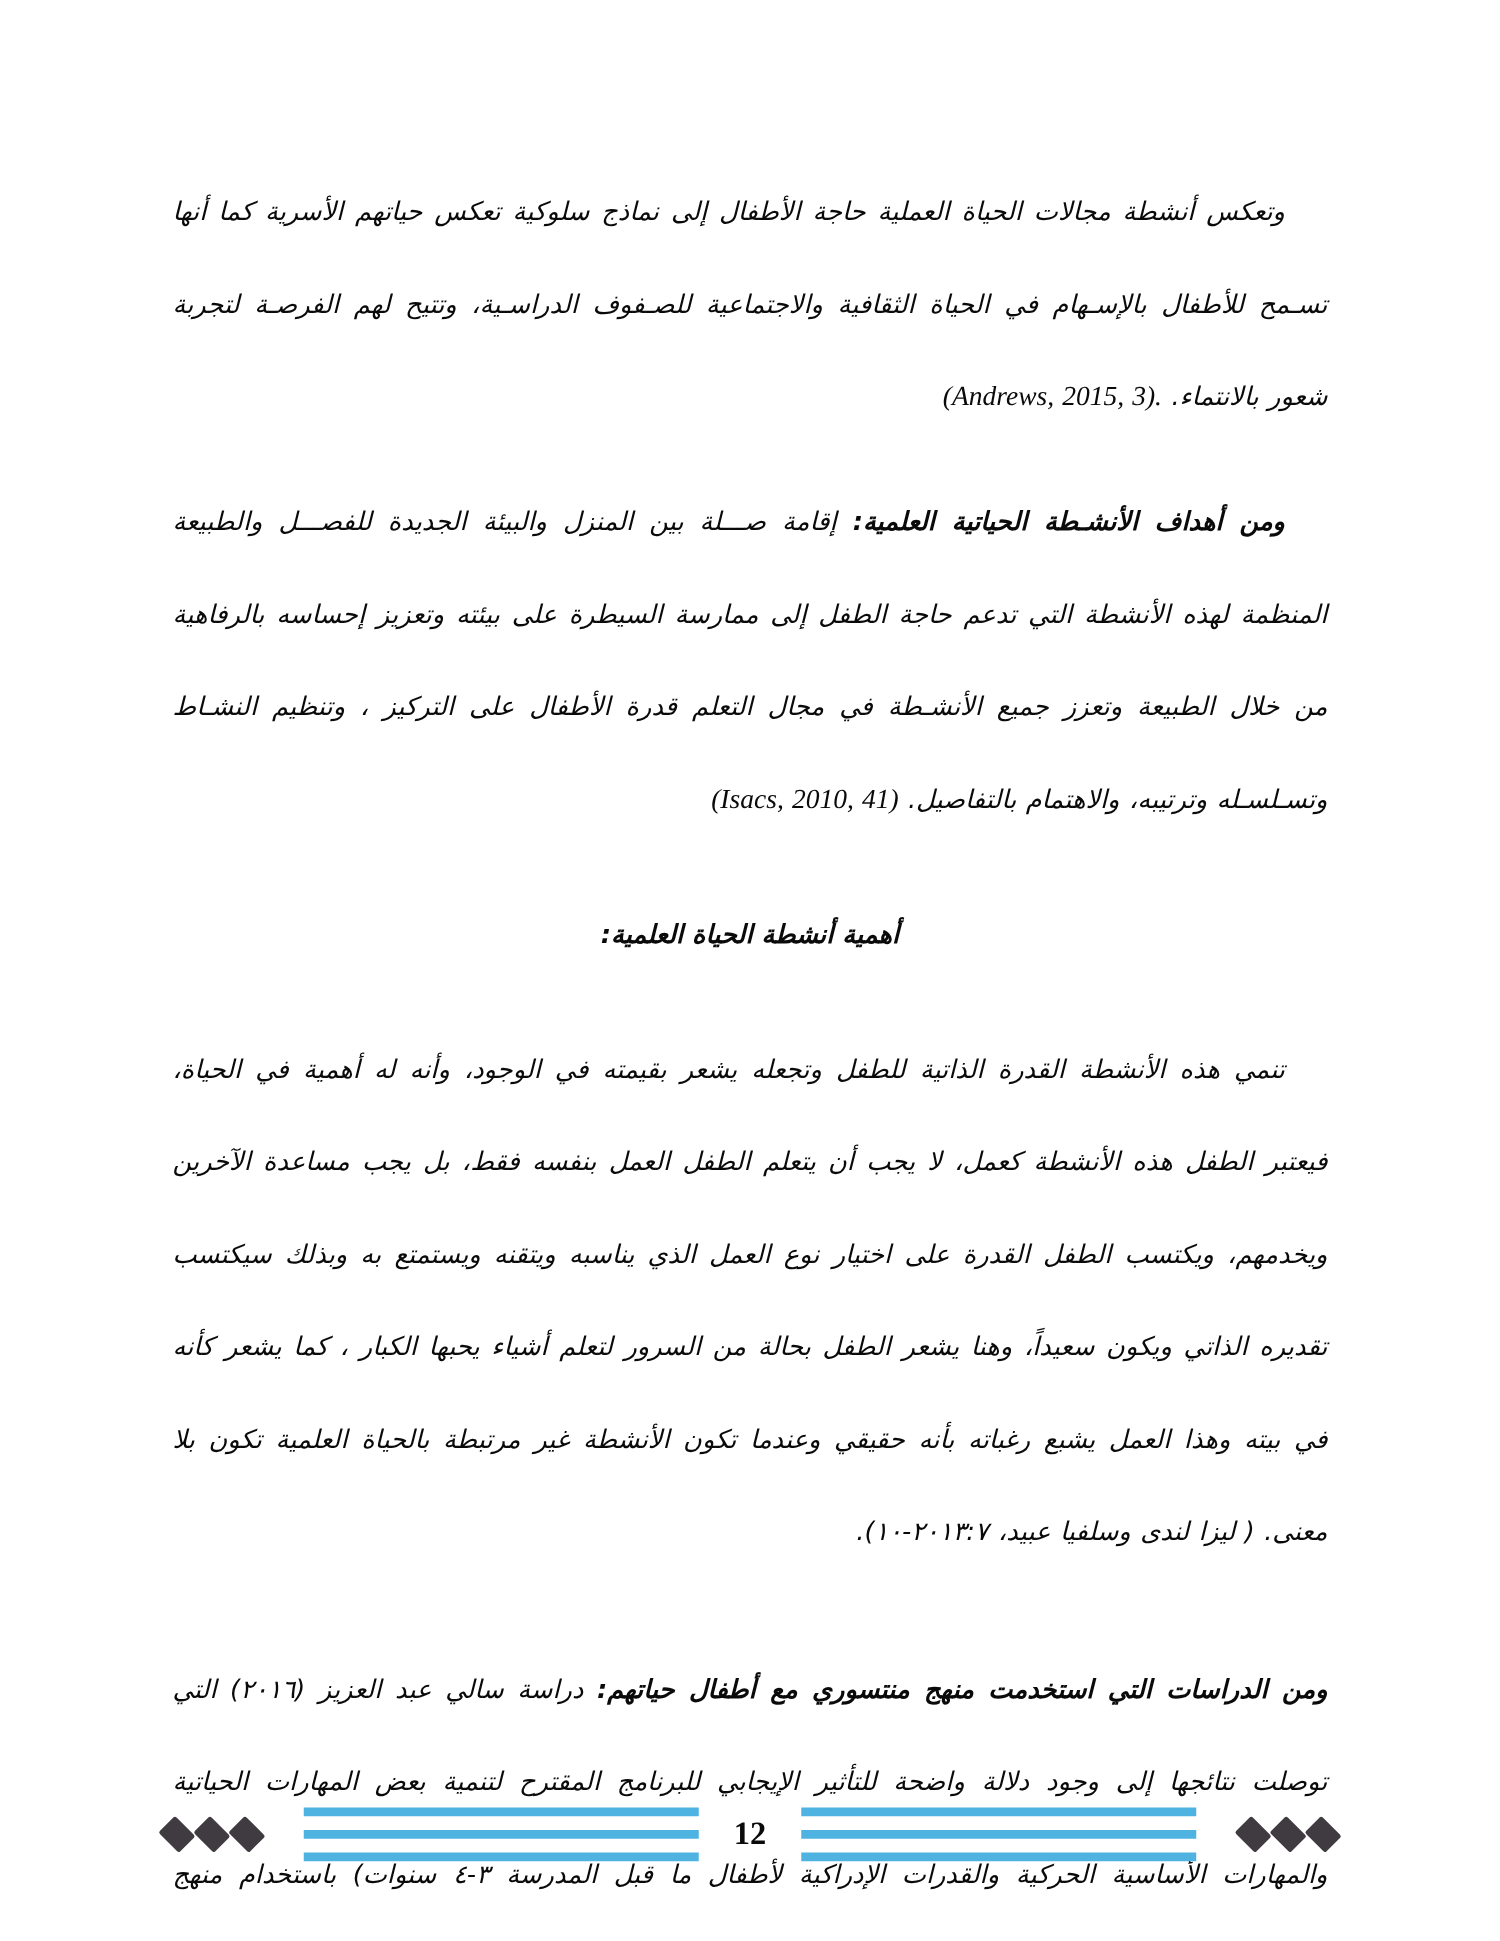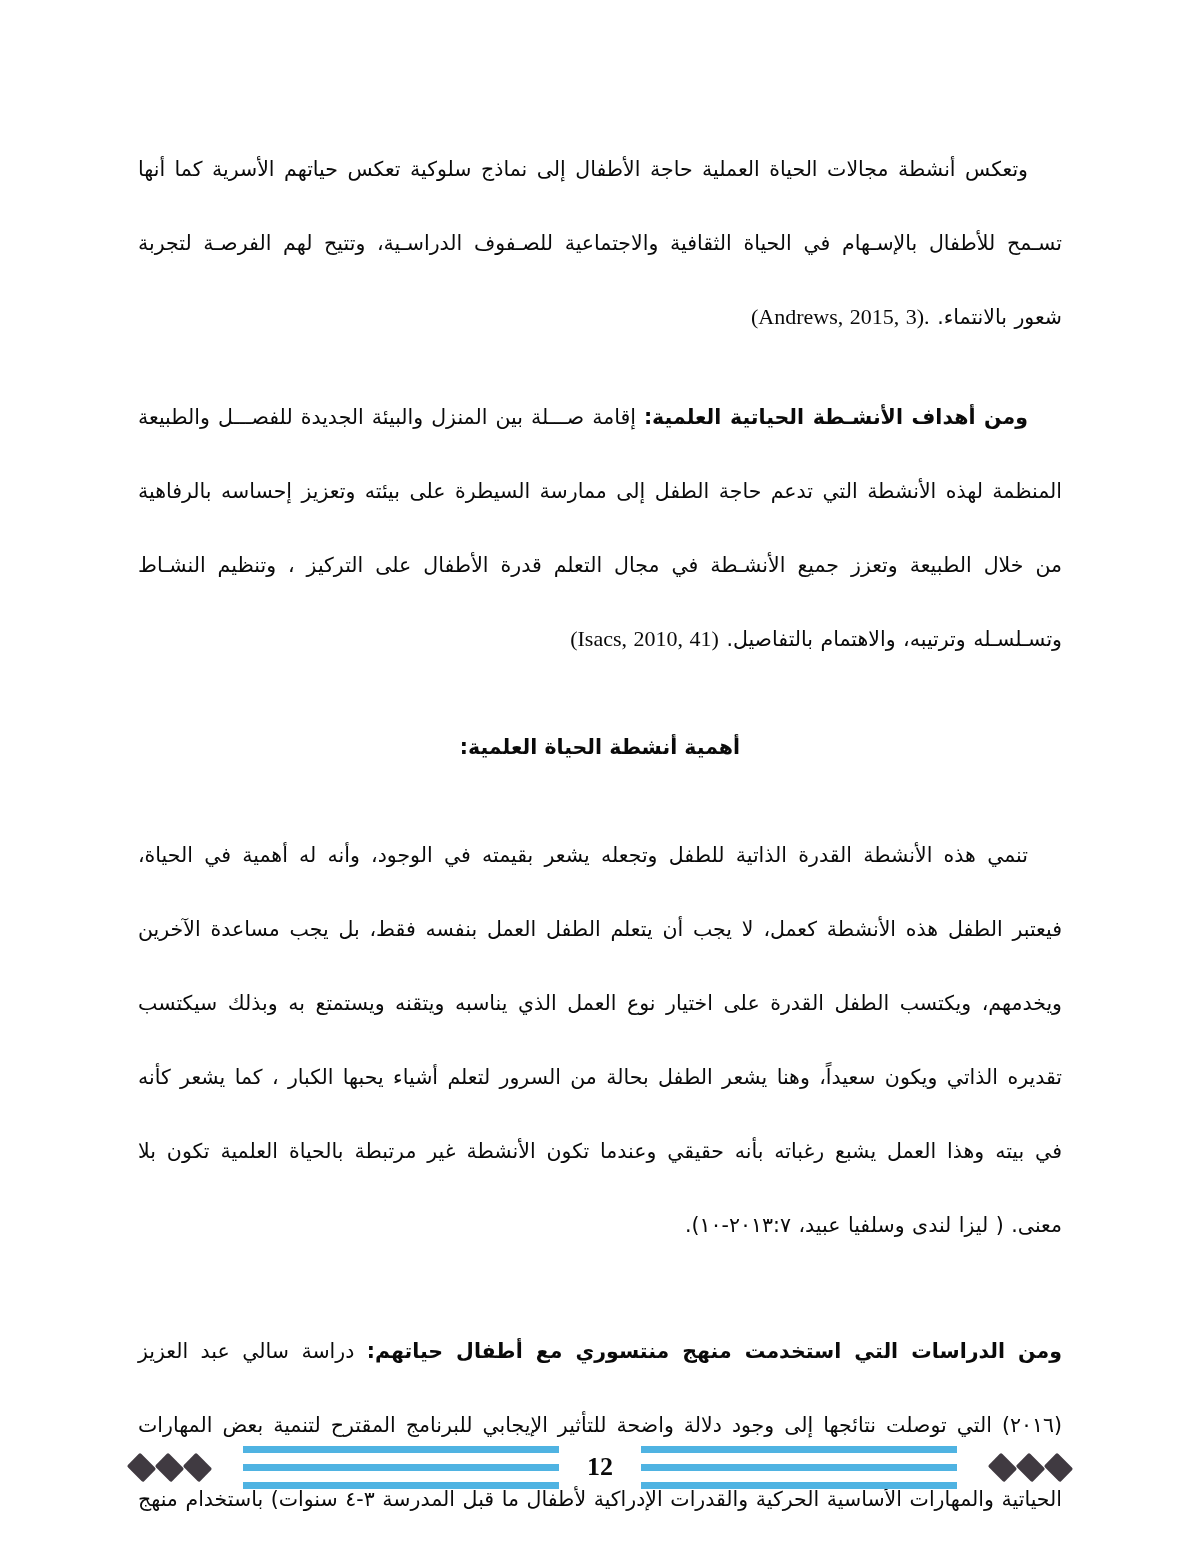--- a/index.html
+++ b/index.html
@@ -34,20 +34,21 @@
 
   .para {
     margin: 0 0 0 0;
     font-family: "DejaVu Sans", "Liberation Sans", sans-serif;
     font-size: 20.5px;
     line-height: 74px;
     color: #0a0a0a;
     text-align: justify;
     direction: rtl;
     word-spacing: 1px;
+    font-style: italic;
   }
 
   .para.indent-first {
     text-indent: 34px;
   }
 
   .gap-sm { height: 26px; }
   .gap-md { height: 40px; }
   .gap-lg { height: 52px; }
 
@@ -64,20 +65,21 @@
 
   .heading {
     font-family: "DejaVu Sans", "Liberation Sans", sans-serif;
     font-size: 20.5px;
     font-weight: bold;
     color: #0a0a0a;
     text-align: center;
     line-height: 62px;
     margin: 0;
     direction: rtl;
+    font-style: italic;
   }
 
   
   .footer {
     position: absolute;
     left: 0;
     right: 0;
     bottom: 58px;
     height: 56px;
     display: flex;

